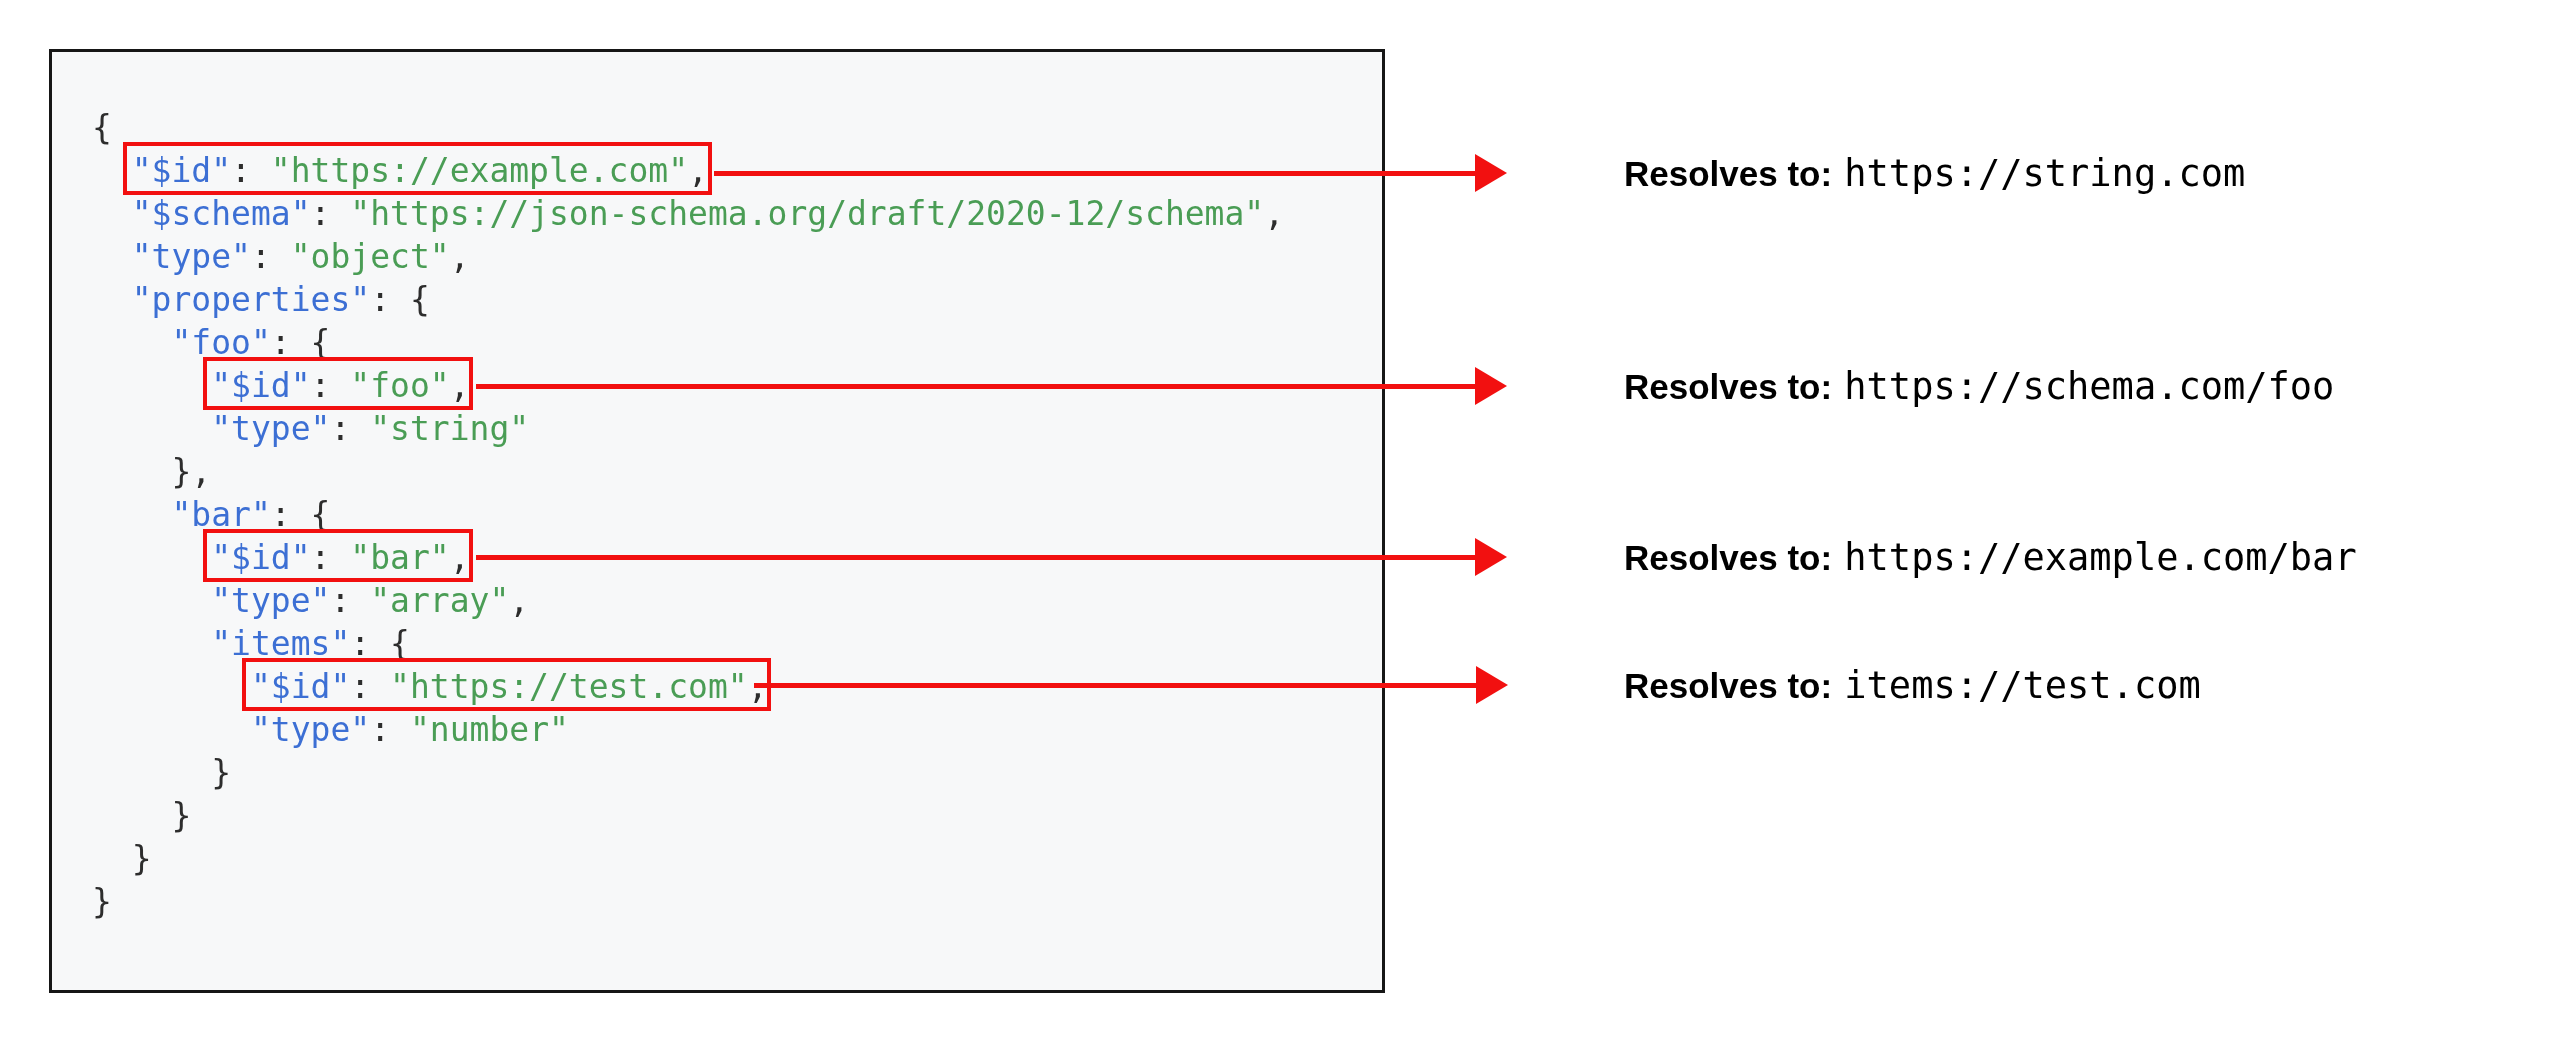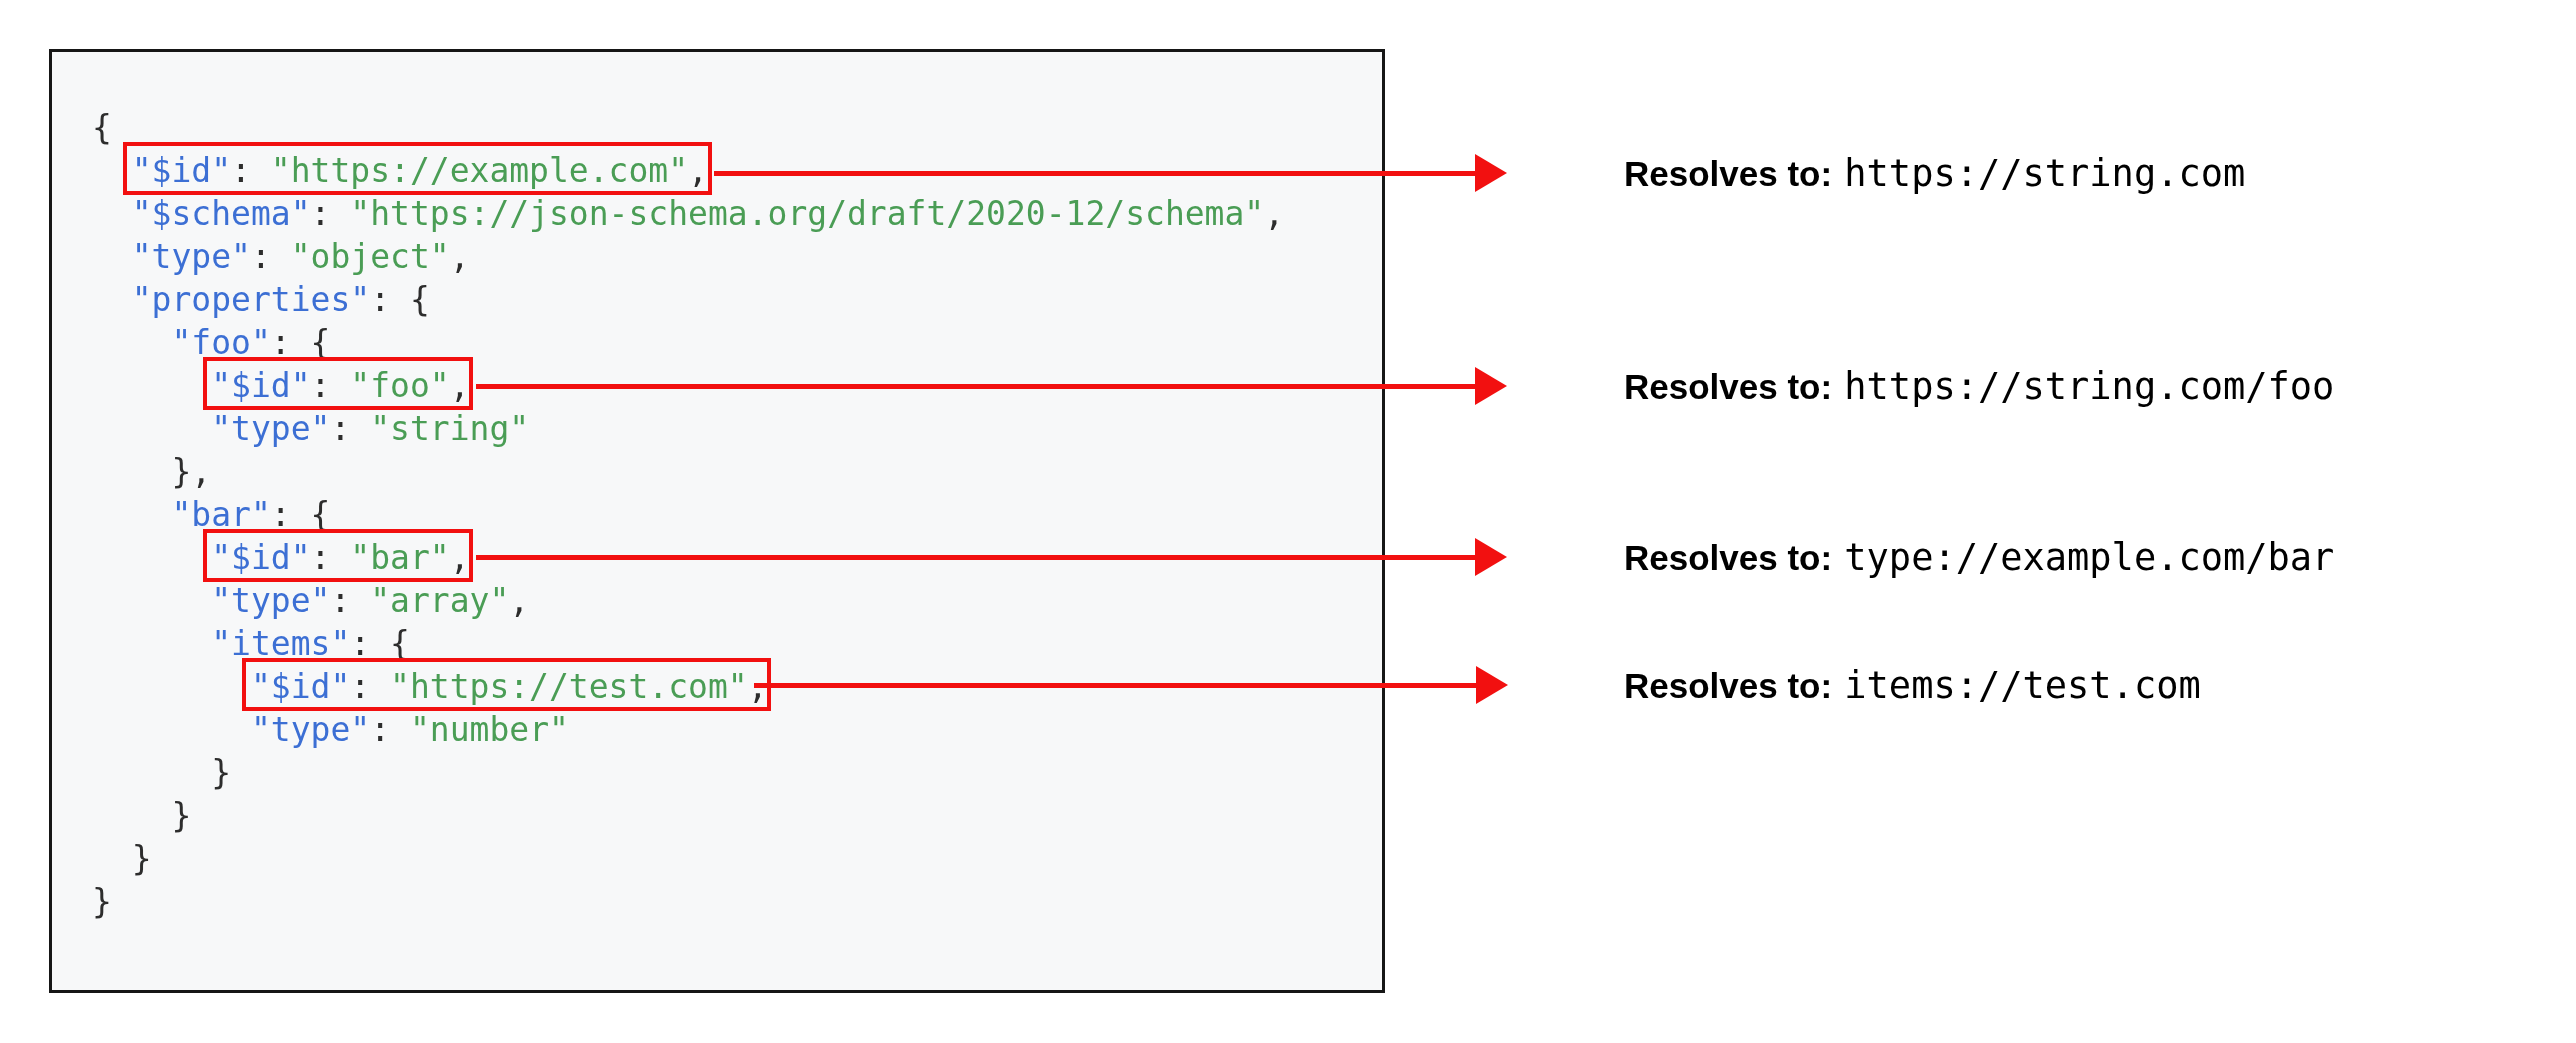--- a/index.html
+++ b/index.html
@@ -98,25 +98,25 @@
     <div class="shaft"></div>
     <div class="head"></div>
   </div>
 
   <div class="annotation r1">
     <span class="lbl">Resolves to:</span>
     <span class="val">https://string.com</span>
   </div>
   <div class="annotation r2">
     <span class="lbl">Resolves to:</span>
-    <span class="val">https://string.com/foo</span>
+    <span class="val">https://schema.com/foo</span>
   </div>
   <div class="annotation r3">
     <span class="lbl">Resolves to:</span>
-    <span class="val">type://example.com/bar</span>
+    <span class="val">https://example.com/bar</span>
   </div>
   <div class="annotation r4">
     <span class="lbl">Resolves to:</span>
     <span class="val">items://test.com</span>
   </div>
 
 </div>
 
 
 </body></html>

